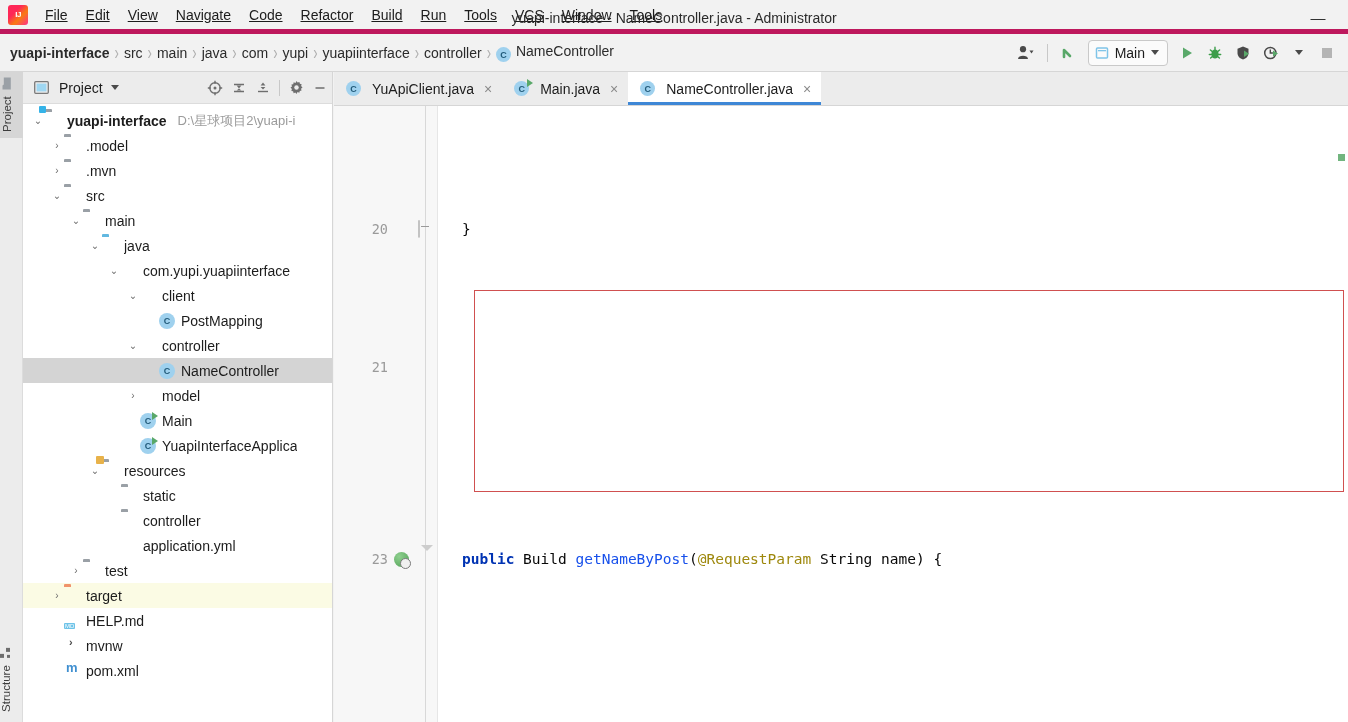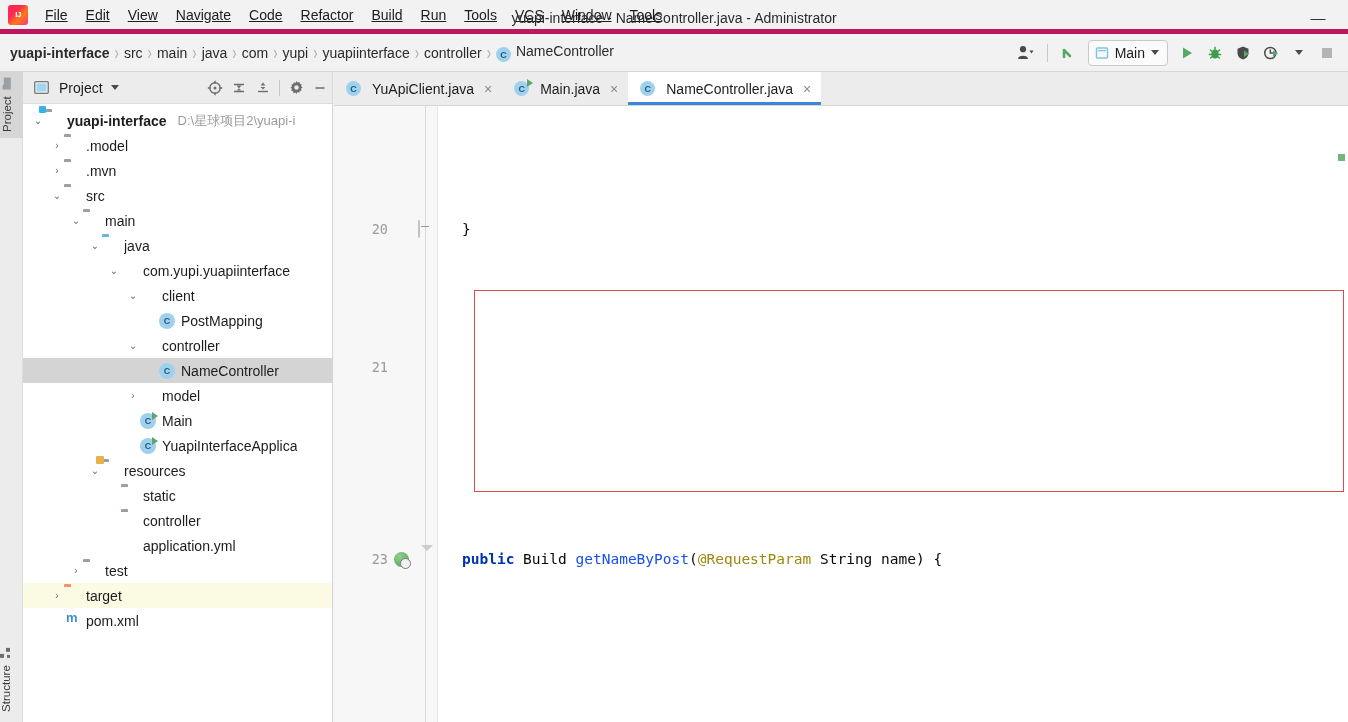--- a/index.html
+++ b/index.html
@@ -539,20 +539,32 @@
         </div>
         <div class="trow target-hl">
           <span style="width:27px;flex:none"></span>
           <span class="arrow">›</span>
           <span class="ticon"><span class="fold orange"></span></span>
           <span class="tlabel">target</span>
         </div>
         <div class="trow">
           <span style="width:27px;flex:none"></span>
           <span class="arrow spacer">·</span>
+          <span class="ticon"><span class="fileglyph md"></span></span>
+          <span class="tlabel">HELP.md</span>
+        </div>
+        <div class="trow">
+          <span style="width:27px;flex:none"></span>
+          <span class="arrow spacer">·</span>
+          <span class="ticon"><span class="fileglyph sh"></span></span>
+          <span class="tlabel">mvnw</span>
+        </div>
+        <div class="trow">
+          <span style="width:27px;flex:none"></span>
+          <span class="arrow spacer">·</span>
           <span class="ticon"><span class="fileglyph xml"></span></span>
           <span class="tlabel">pom.xml</span>
         </div>
       </div>
   </div>
 
   <div class="editor-area">
     <div class="tabbar">
       <div class="tab">
         <span class="cls-badge">C</span>

